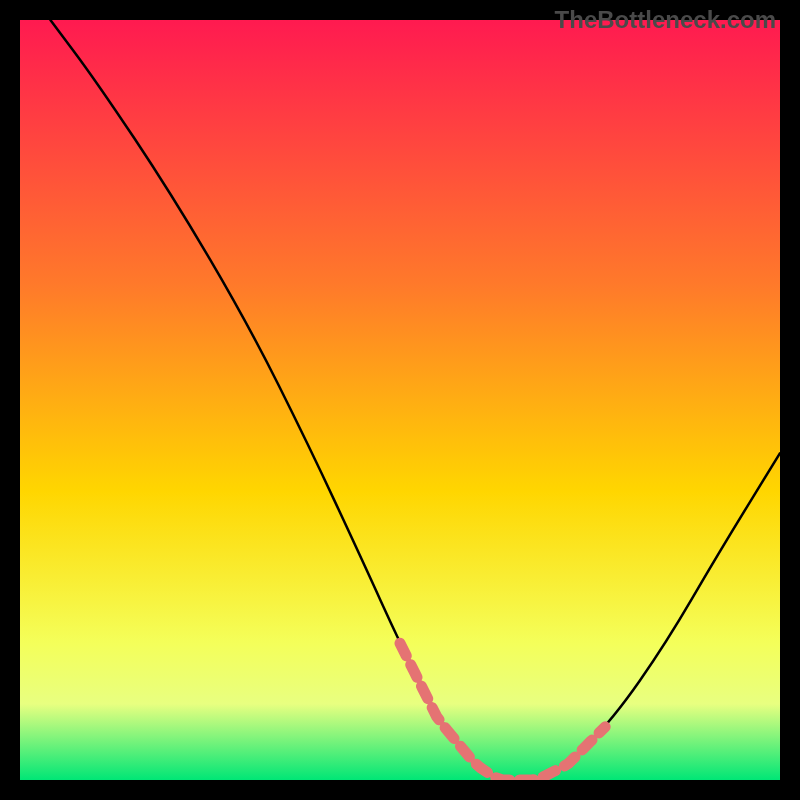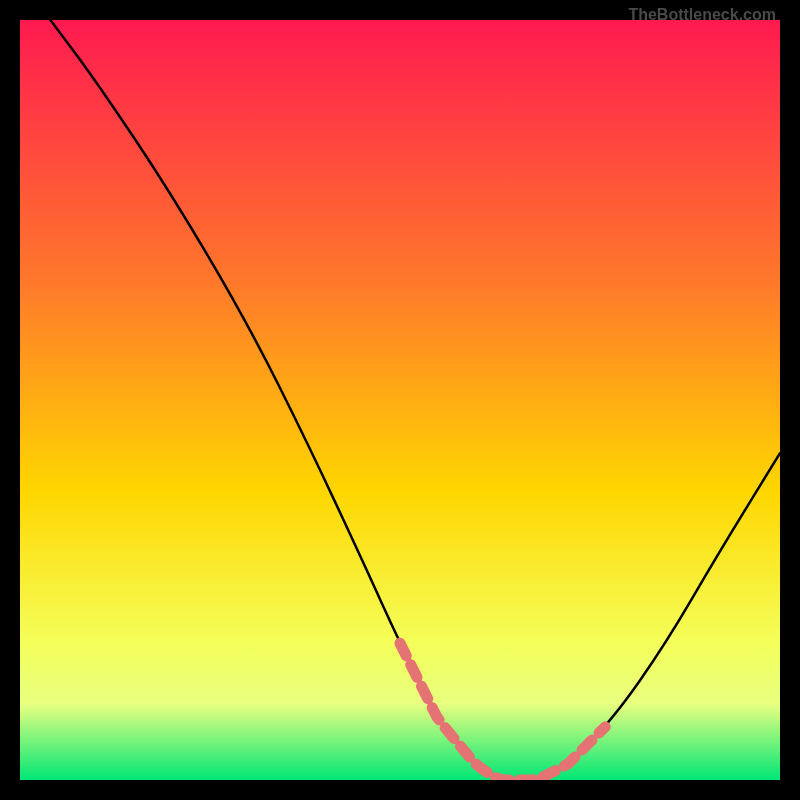--- a/index.html
+++ b/index.html
@@ -24,21 +24,21 @@
     top: 20px;
     left: 20px;
     width: 760px;
     height: 760px;
   }
   .watermark {
     position: absolute;
     top: 6px;
     right: 24px;
     color: #4a4a4a;
-    font-size: 16px;
+    font-size: 24px;
     font-weight: bold;
     font-family: Arial, sans-serif;
     z-index: 10;
   }
 </style>
 </head>
 <body>
 
 <div class="watermark">TheBottleneck.com</div>
 

